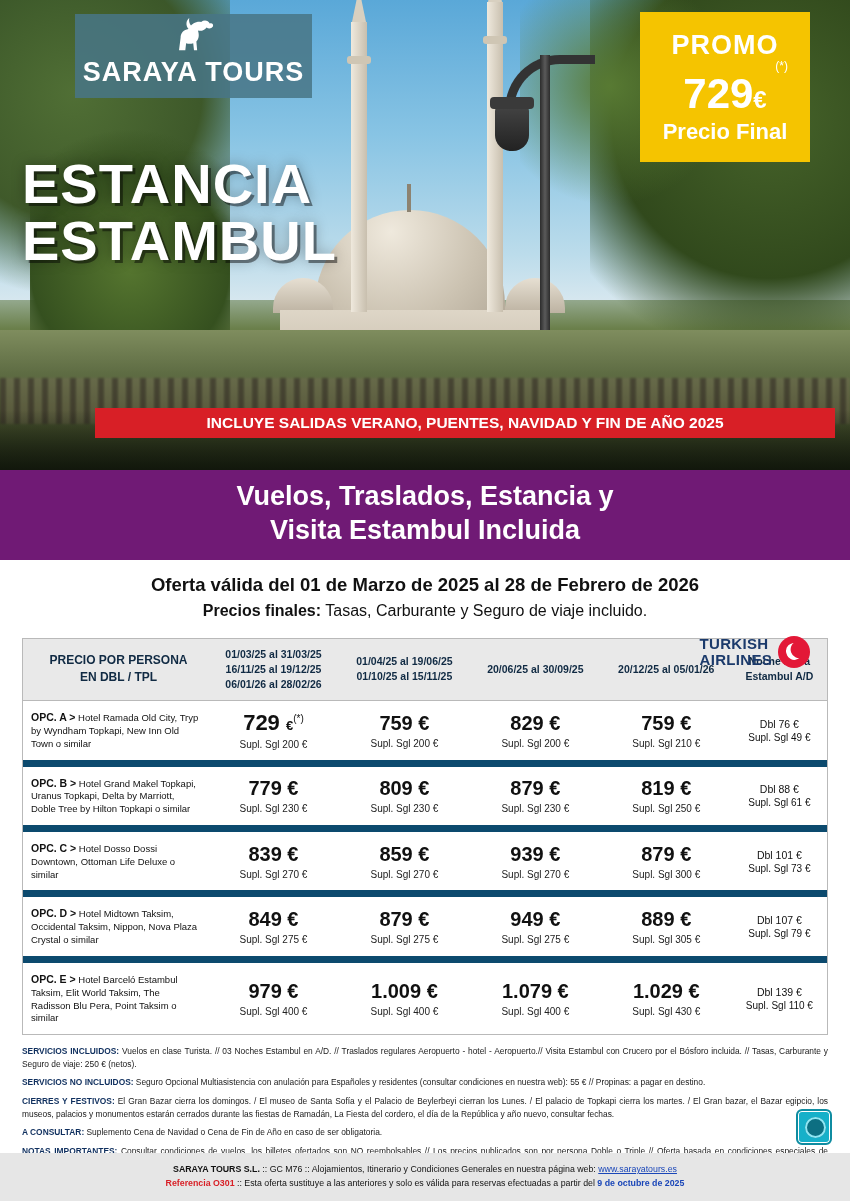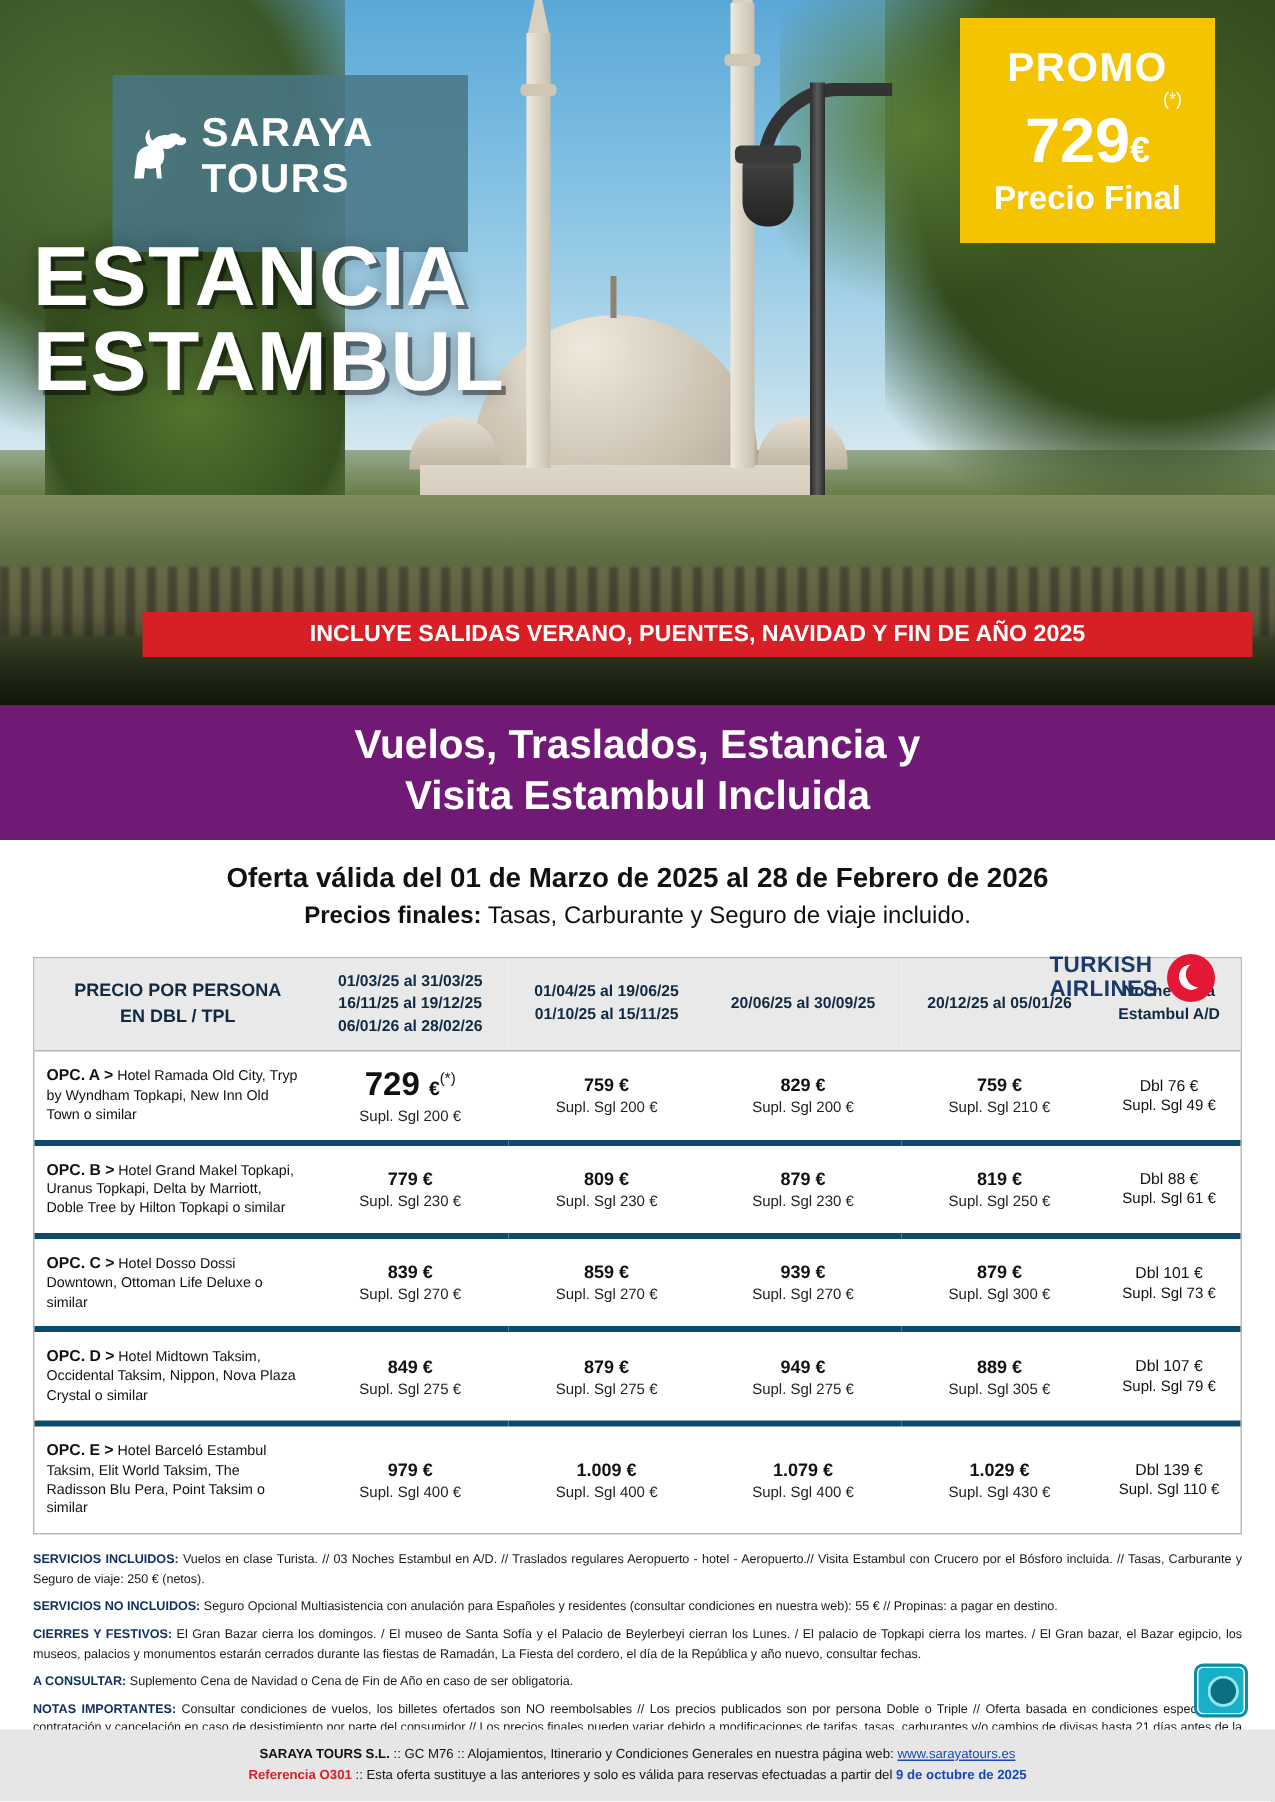--- a/index.html
+++ b/index.html
@@ -103,25 +103,24 @@
     filter: blur(1px);
     opacity:.85;
   }
   .hero-dark-bottom {
     position:absolute; left:0; bottom:0; width:850px; height:60px;
     background: linear-gradient(rgba(20,26,14,0), rgba(15,20,10,.92));
   }
 
   
   .logo-box {
-    position:absolute; left:75px; top:14px; width:237px; height:118px;
+    position:absolute; left:75px; top:14px; width:237px; height:84px;
     background: rgba(72,118,134,.86);
-    display:flex; flex-direction:row; align-items:center; justify-content:flex-end;
+    display:flex; flex-direction:column; align-items:center; justify-content:flex-end;
     padding-bottom:10px;
-    margin-top:36px;
   }
   .logo-cam { margin-bottom:2px; }
   .logo-text {
     color:#fff; font-size:27px; font-weight:bold; letter-spacing:1px;
   }
 
   
   .promo {
     position:absolute; right:40px; top:12px; width:170px; height:150px;
     background:#f5c400;
@@ -181,31 +180,31 @@
 
   
   .table-wrap { margin:14px 22px 0; border:1px solid #b9b9b9; }
   table { width:100%; border-collapse:collapse; }
   thead td {
     background:#e9e9e9; color:#102a43; font-weight:bold;
     font-size:10.5px; text-align:center; padding:8px 4px; line-height:1.45;
     border-bottom:1px solid #b9b9b9;
   }
   thead td.first { font-size:12px;padding-left:10px; }
-  tbody tr { border-bottom:4px solid #0c4a6e; }
+  tbody tr { border-bottom:7px solid #0c4a6e; }
   tbody tr:last-child { border-bottom:none; }
   td.opt {
     width:185px; font-size:9.5px; line-height:1.35; padding:9px 8px; color:#111;
     vertical-align:middle;
   }
   td.opt b { font-size:10.5px; }
   td.price {
     text-align:center; vertical-align:middle; padding:9px 4px;
   }
-  .price .big { font-size:12px; font-weight:bold; color:#111; }
+  .price .big { font-size:20px; font-weight:bold; color:#111; }
   .price .big.hl { font-size:22px; }
   .price .big.hl sup { font-size:10px; font-weight:normal; }
   .price .sup { font-size:10px; color:#222; margin-top:3px; }
   .price .extra1 { font-size:10.5px; color:#111; }
   .price .extra2 { font-size:10px; color:#111; margin-top:2px;}
 
   
   .notes { margin:10px 22px 0; font-size:8.4px; line-height:1.5; color:#1a1a1a; text-align:justify;}
   .notes p { margin:0 0 6px; }
   .notes .blue { color:#0f2f5e; font-weight:bold; }

